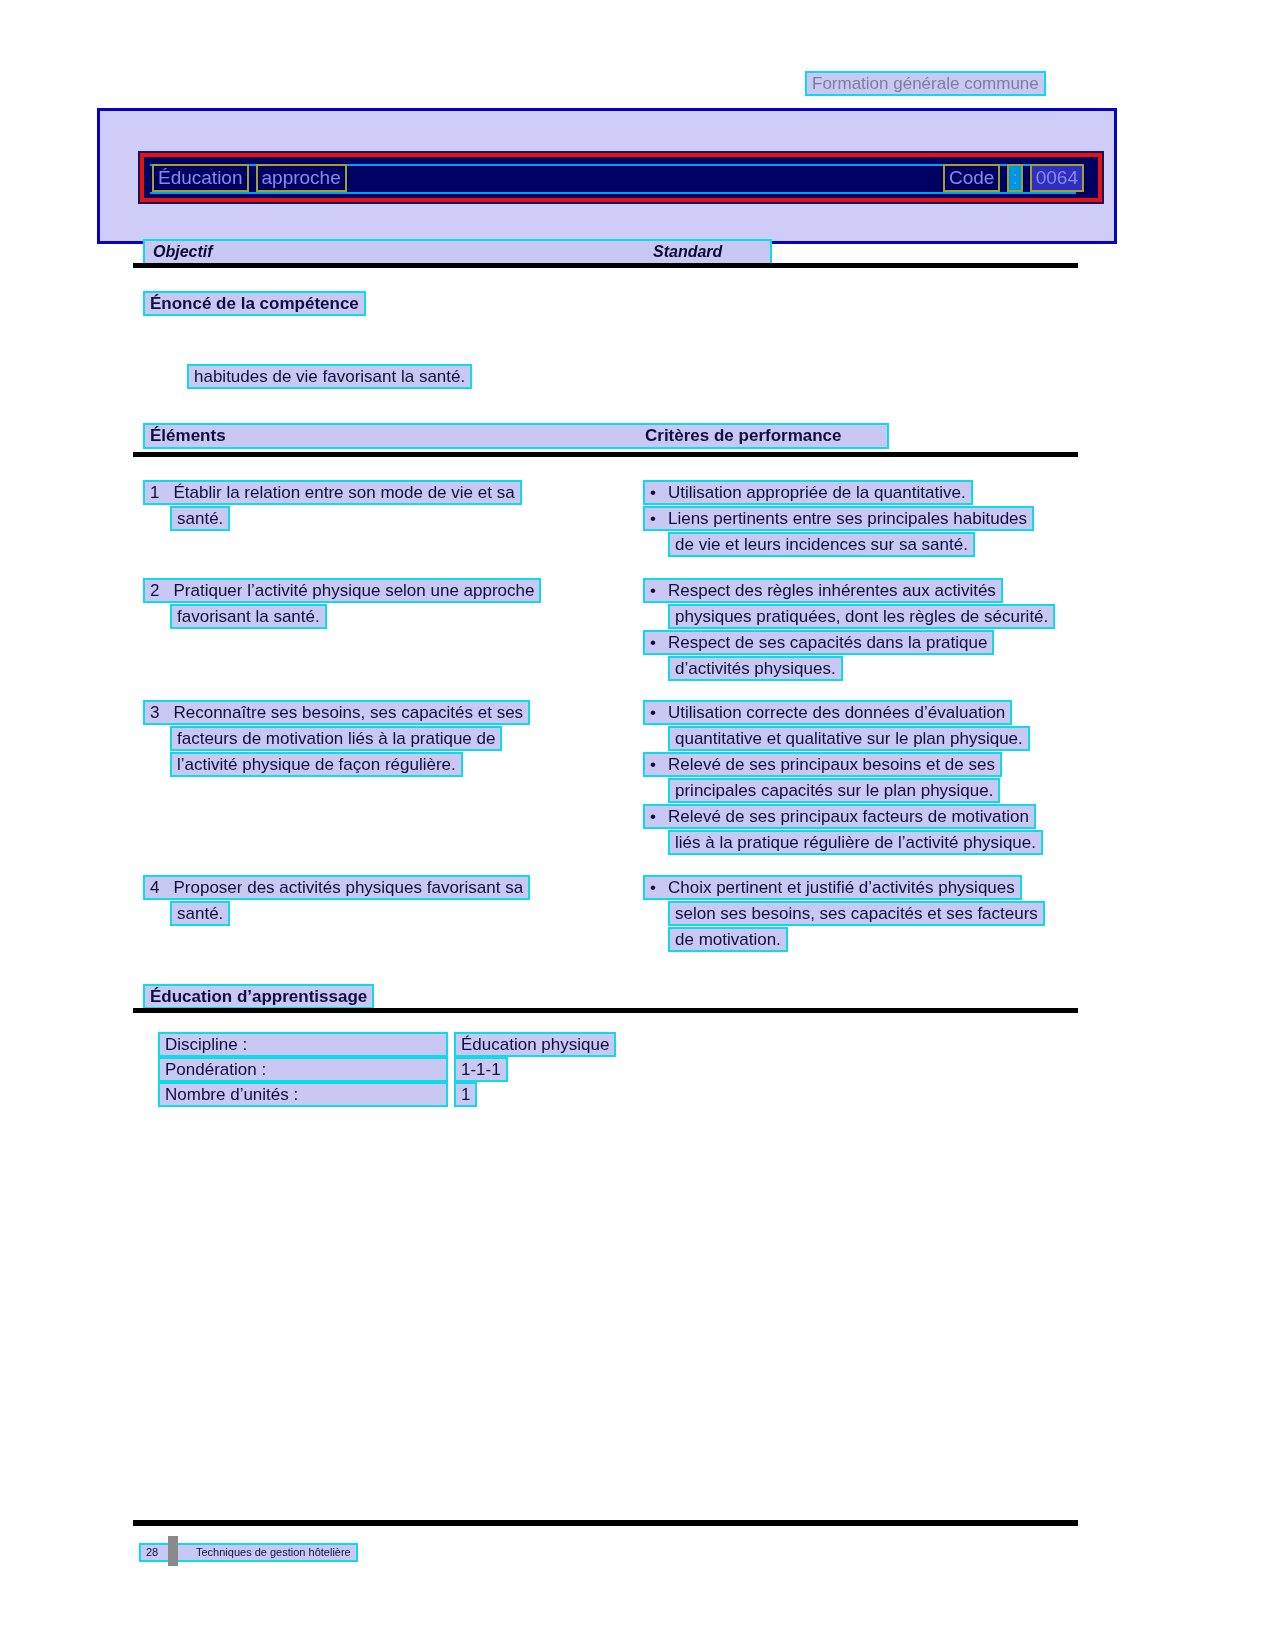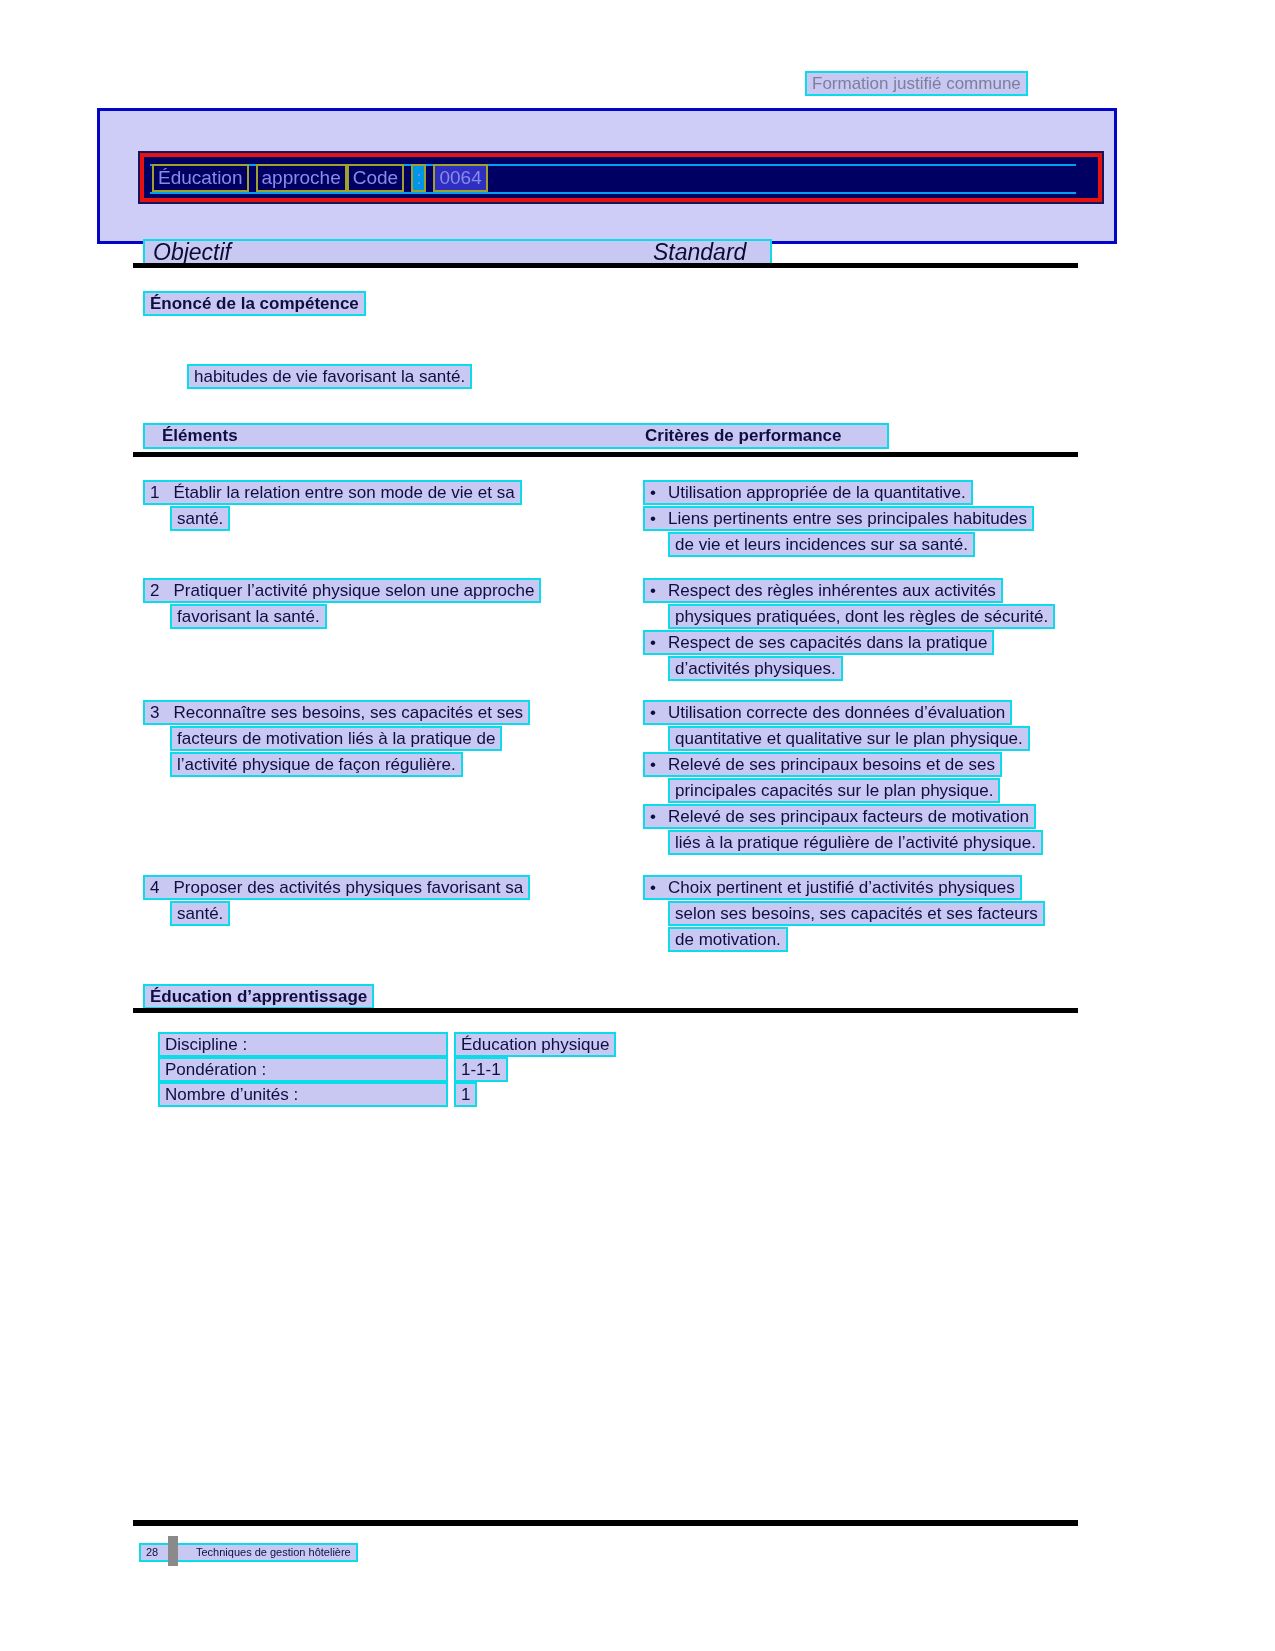--- a/index.html
+++ b/index.html
@@ -9,46 +9,46 @@
   
   .hl{display:inline-block;background:#c8c8f2;border:2px solid #0cdcea;padding:0 5px;
       line-height:21px;height:21px;white-space:nowrap;font-size:17px;color:#0e0e42;}
   .bold{font-weight:bold;}
   
   .note{left:805px;top:71px;color:#7e7e9c;}
   
   .bigbox{left:97px;top:108px;width:1014px;height:130px;background:#cdcdf7;border:3px solid #0404c8;}
   
   .banner{left:140px;top:153px;width:954px;height:41px;background:#000063;border:4px solid #e61212;
-          box-shadow:0 0 0 2px #15155a;display:flex;align-items:center;justify-content:flex-start;}
+          box-shadow:0 0 0 2px #15155a;display:flex;align-items:center;justify-content:space-between;}
   .bannerline{position:absolute;left:6px;right:22px;top:7px;height:26px;
               border-top:2px solid #00a0f5;border-bottom:2px solid #00a0f5;}
   .words{position:relative;display:flex;gap:7px;align-items:center;z-index:2;}
   .words.lft{padding-left:8px;}
   .words.rgt{padding-right:14px;}
   .wbox{display:inline-block;border:2px solid #a0a02a;padding:0 4px;font-size:19px;line-height:24px;
         color:#8a8ae8;background:transparent;}
   .wbox.sep{background:#0096e8;padding:0 3px;}
   .wbox.val{background:#2e2ec0;}
   
   .objband{left:143px;top:239px;width:625px;height:22px;background:#c8c8f2;border:2px solid #0cdcea;}
-  .objband span{position:absolute;top:-2px;font-size:23px;font-weight:normal;font-style:italic;
+  .objband span{position:absolute;top:-2px;font-size:16px;font-weight:bold;font-style:italic;
                 line-height:26px;color:#0b0b33;}
   .objband .o1{left:8px;} .objband .o2{left:508px;}
   
   .rule{left:133px;width:945px;height:5px;background:#000;}
   .r1{top:263px;} .r2{top:452px;} .r3{top:1008px;} .r4{top:1520px;height:6px;}
   
   .enonce{left:143px;top:291px;}
   .para .gl{position:absolute;left:0;}
   .para{left:143px;top:338px;width:600px;height:60px;}
   
   .elemband{left:143px;top:423px;width:742px;height:22px;background:#c8c8f2;border:2px solid #0cdcea;}
   .elemband span{position:absolute;top:0;font-size:17px;font-weight:bold;line-height:22px;}
-  .elemband .e1{left:17px;} .elemband .e2{left:500px;}
+  .elemband .e1{left:5px;} .elemband .e2{left:500px;}
   
   .grid{left:143px;top:480px;width:990px;height:500px;}
   .item{position:absolute;left:0;width:990px;}
   .gl{position:absolute;}
   .mk{display:inline-block;margin-right:14px;}
   .mk.blt{margin-right:12px;}
   
   .acthead{left:143px;top:984px;}
   .info{left:143px;top:1032px;width:600px;height:80px;}
   .inforow{position:absolute;left:15px;display:flex;}
@@ -59,21 +59,21 @@
           align-items:center;padding:0 5px;}
   .footer .pgnum{display:inline-block;width:24px;}
   .footer .spacer{display:inline-block;width:26px;}
   .gbar{position:absolute;left:168px;top:1536px;width:10px;height:30px;background:#8a8a8a;z-index:3;}
 </style>
 </head>
 <body>
 
 <div class="page">
 
-  <span class="abs hl note">Formation justifié commune</span>
+  <span class="abs hl note">Formation générale commune</span>
 
   <div class="abs bigbox"></div>
 
   <div class="abs banner">
     <div class="bannerline"></div>
     <div class="words lft">
       <span class="wbox">Éducation</span>
       <span class="wbox">approche</span>
     </div>
     <div class="words rgt">

